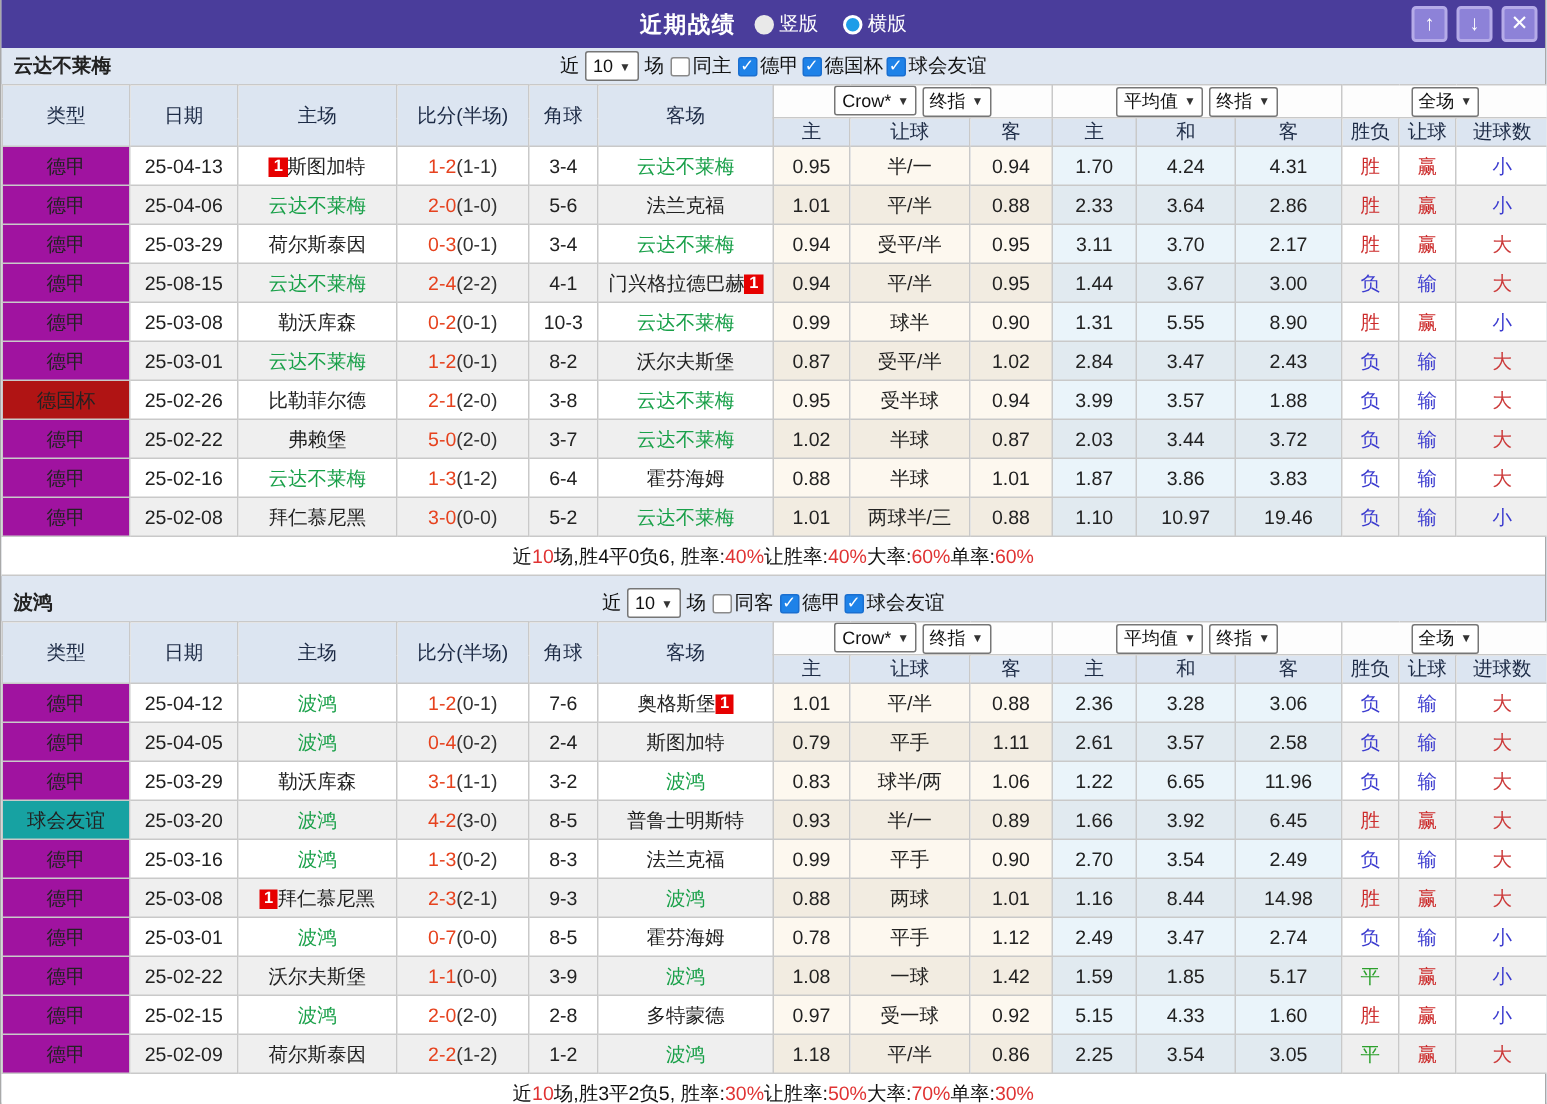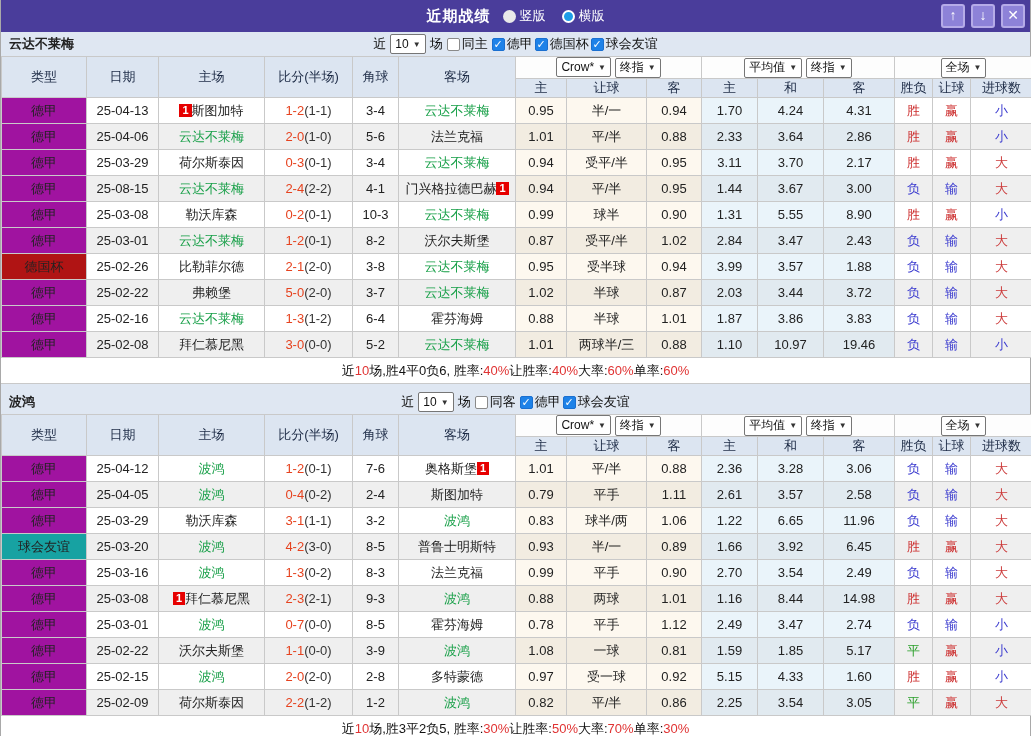--- a/index.html
+++ b/index.html
@@ -577,21 +577,21 @@
           </tr>
           <tr class="even">
             <td class="type-cell" style="background: rgb(160, 19, 160);">德甲</td>
             <td>25-02-22</td>
             <td><span>沃尔夫斯堡</span></td>
             <td><span class="score">1-1</span><span class="half">(0-0)</span></td>
             <td>3-9</td>
             <td><span class="gname">波鸿</span></td>
             <td class="crow">1.08</td>
             <td class="crow">一球</td>
-            <td class="crow">0.81</td>
+            <td class="crow">1.42</td>
             <td class="avg">1.59</td>
             <td class="avg">1.85</td>
             <td class="avg">5.17</td>
             <td style="color: rgb(43, 160, 43);">平</td>
             <td style="color: rgb(204, 43, 43);">赢</td>
             <td style="color: rgb(59, 59, 207);">小</td>
           </tr>
           <tr>
             <td class="type-cell" style="background: rgb(160, 19, 160);">德甲</td>
             <td>25-02-15</td>
@@ -609,21 +609,21 @@
             <td style="color: rgb(204, 43, 43);">赢</td>
             <td style="color: rgb(59, 59, 207);">小</td>
           </tr>
           <tr class="even">
             <td class="type-cell" style="background: rgb(160, 19, 160);">德甲</td>
             <td>25-02-09</td>
             <td><span>荷尔斯泰因</span></td>
             <td><span class="score">2-2</span><span class="half">(1-2)</span></td>
             <td>1-2</td>
             <td><span class="gname">波鸿</span></td>
-            <td class="crow">0.82</td>
+            <td class="crow">1.18</td>
             <td class="crow">平/半</td>
             <td class="crow">0.86</td>
             <td class="avg">2.25</td>
             <td class="avg">3.54</td>
             <td class="avg">3.05</td>
             <td style="color: rgb(43, 160, 43);">平</td>
             <td style="color: rgb(204, 43, 43);">赢</td>
             <td style="color: rgb(204, 59, 59);">大</td>
           </tr>
         </tbody>

